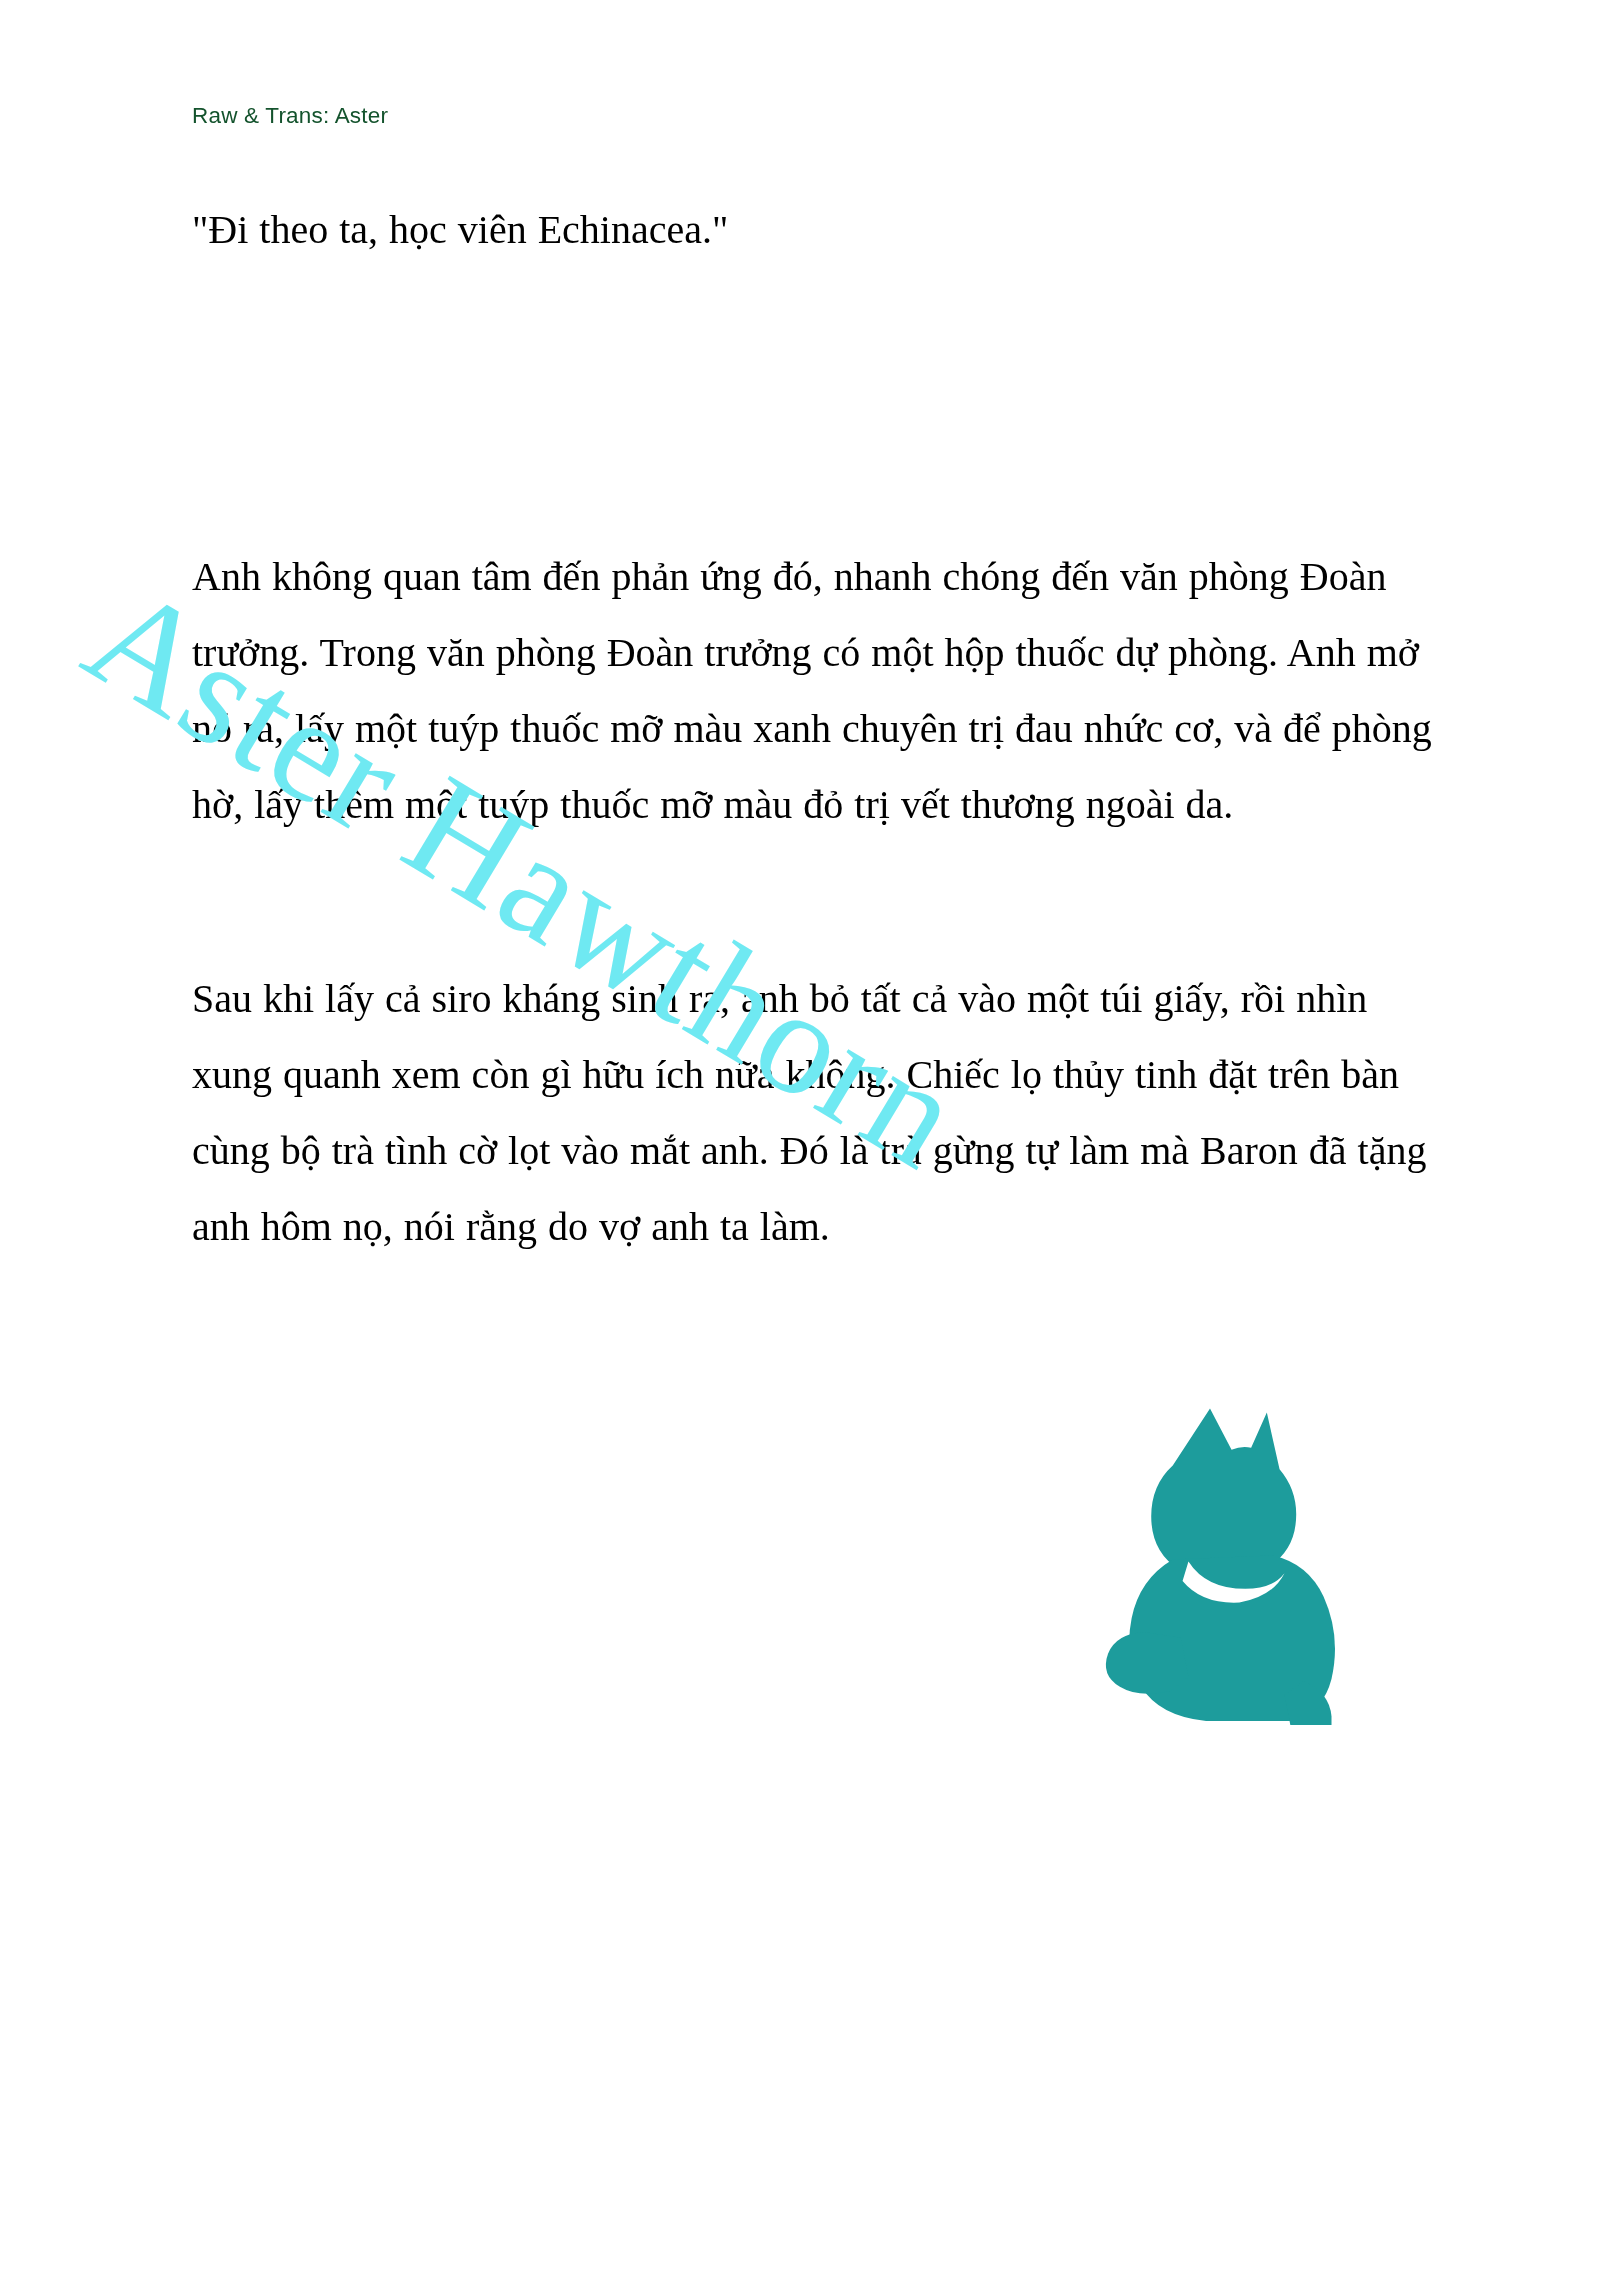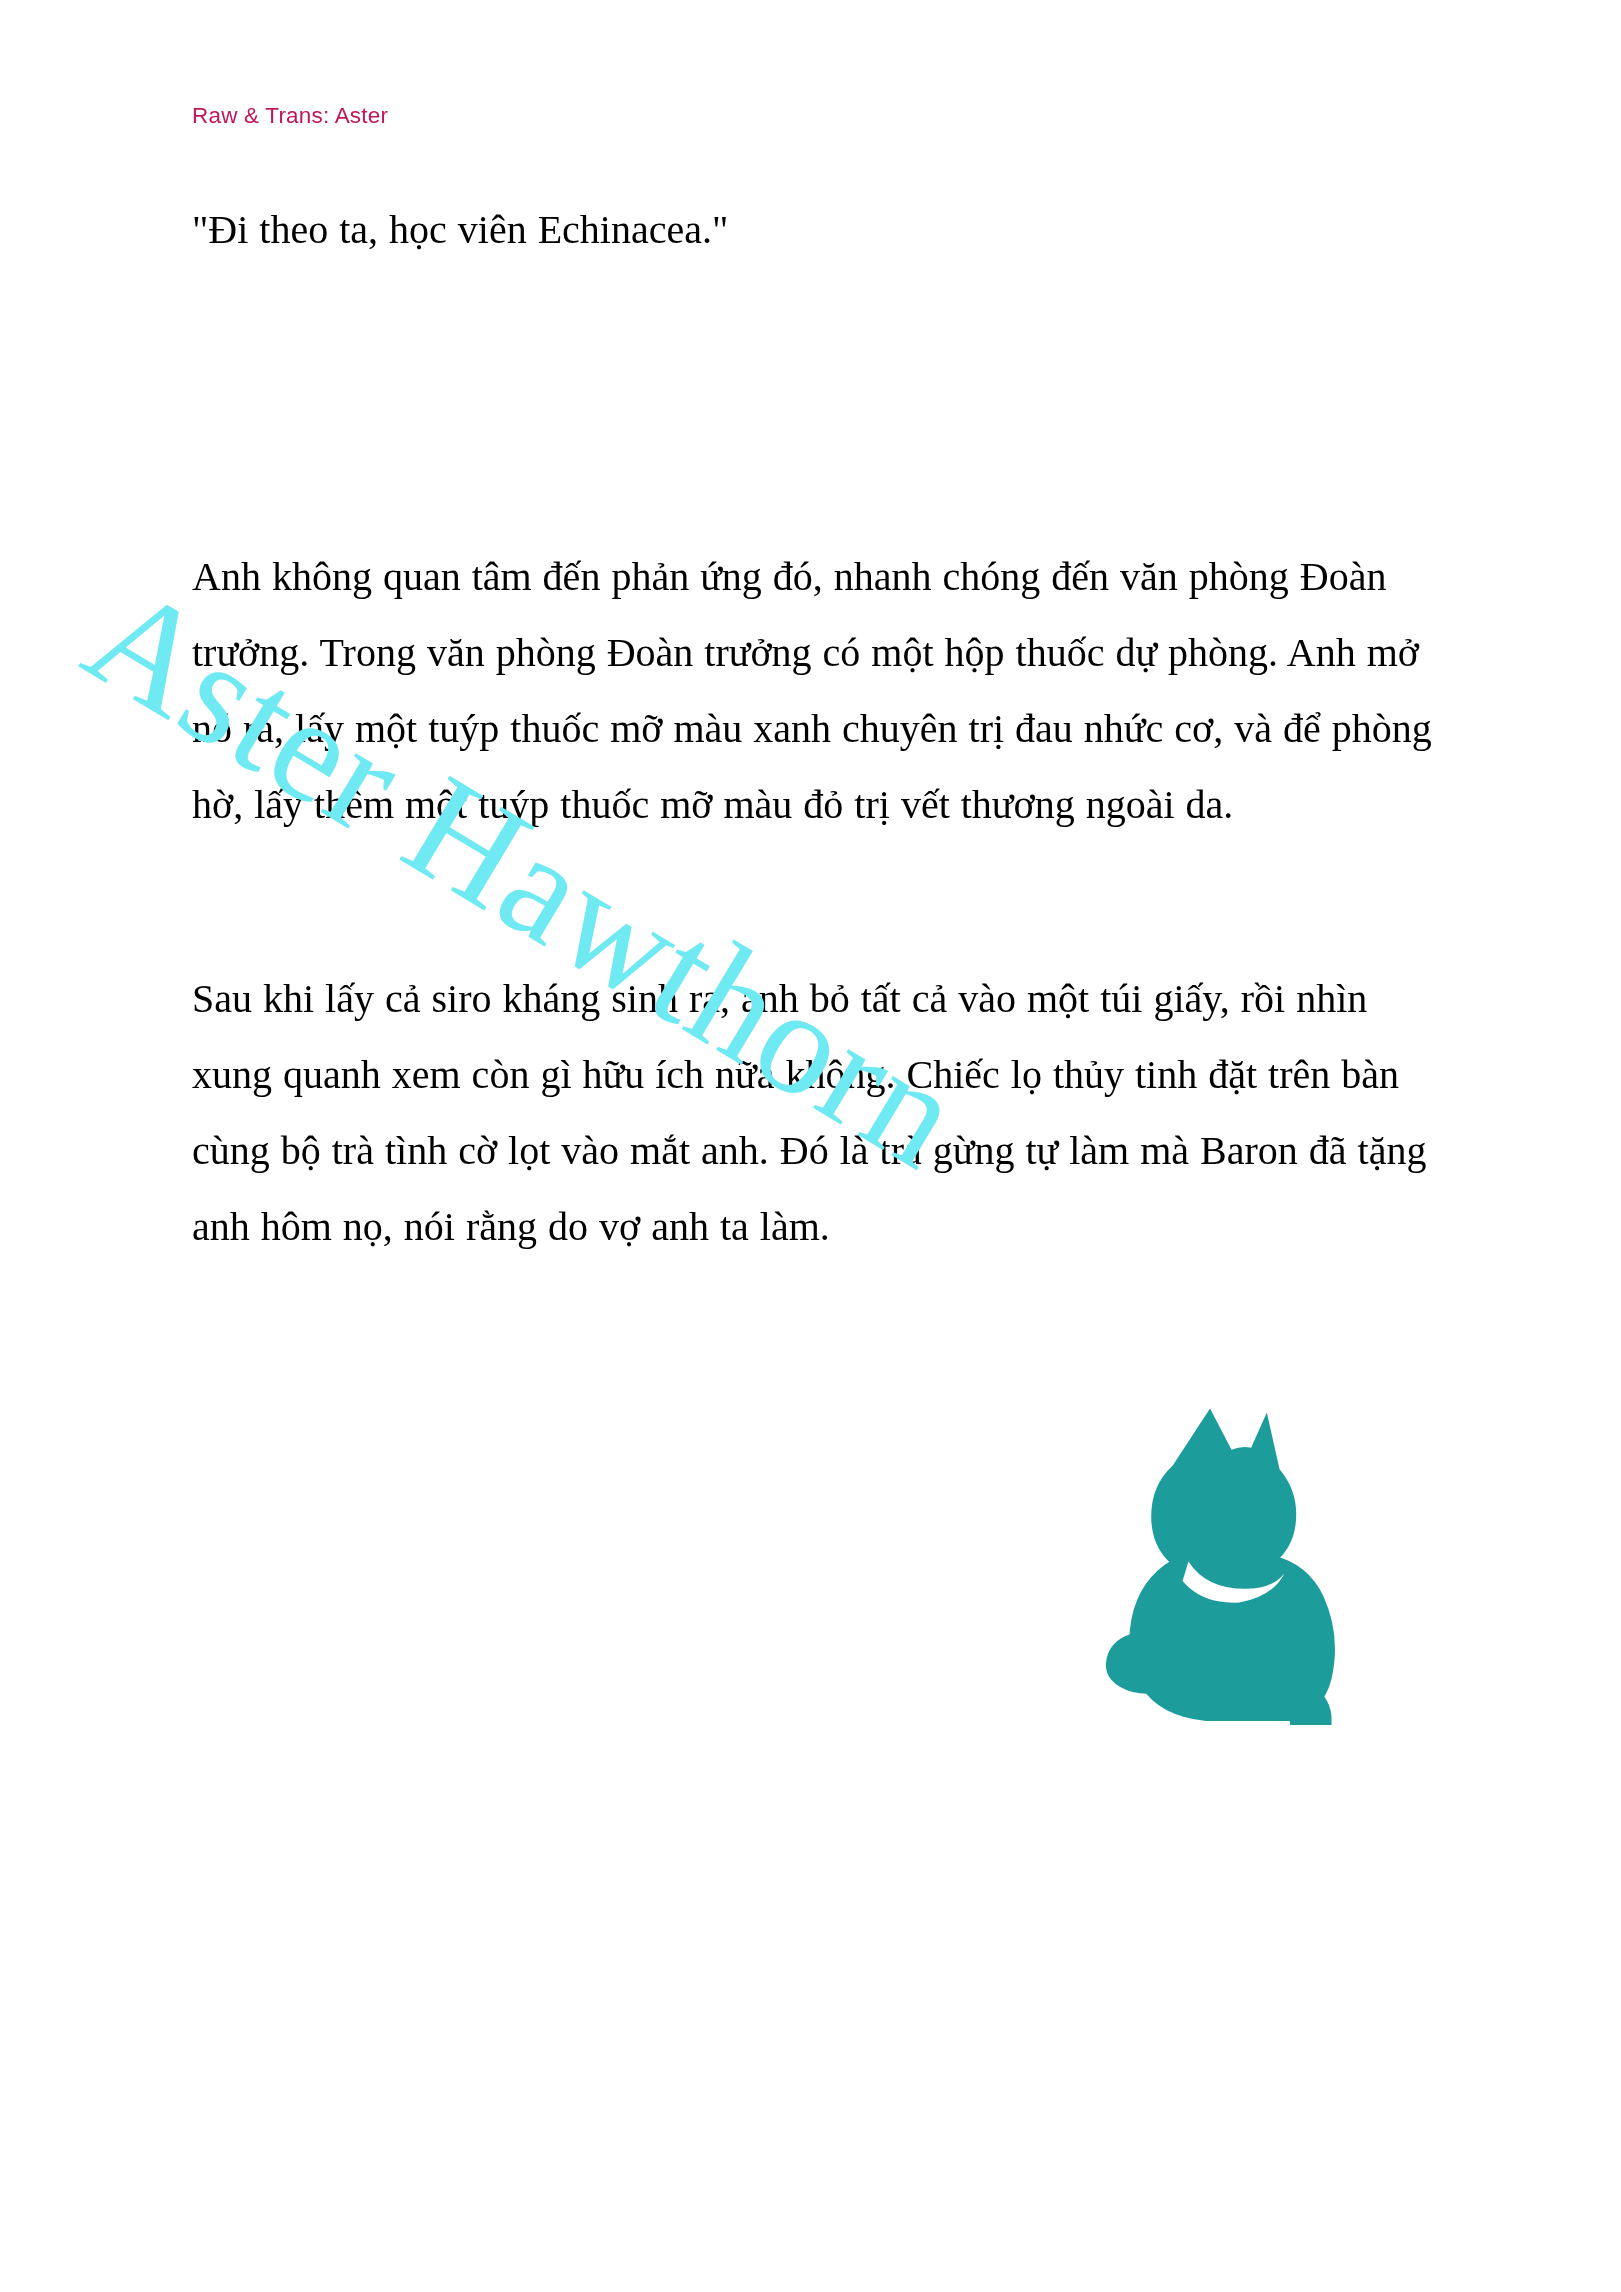--- a/index.html
+++ b/index.html
@@ -10,21 +10,21 @@
     position:relative;
     overflow:hidden;
   }
   .page { position:relative; width:1621px; height:2293px; background:#fff; }
 
   .header {
     position:absolute;
     left:192px; top:103px;
     font-family:"Liberation Sans", sans-serif;
     font-size:22.5px;
-    color:#be185d;
+    color:#14532d;
     letter-spacing:0.2px;
     white-space:nowrap;
     text-align:right;
   }
 
   .body-col {
     position:absolute;
     left:192px; top:192px;
     width:1243px;
   }

